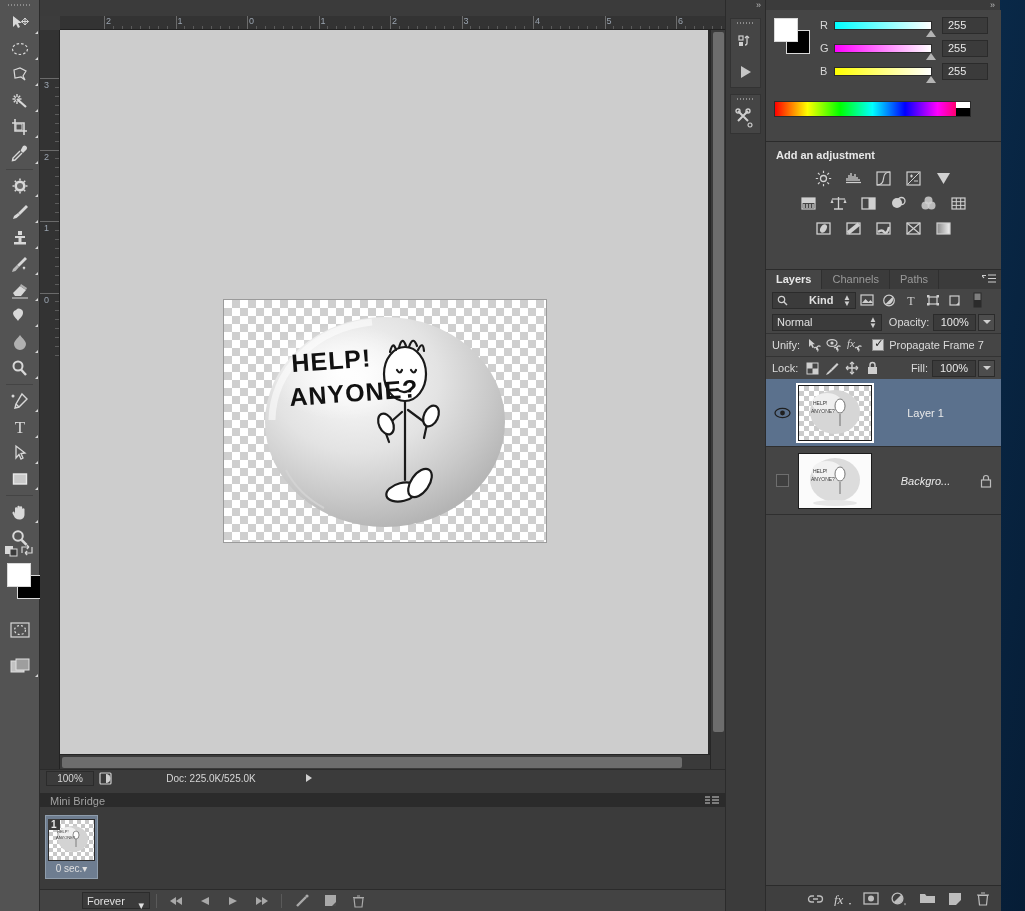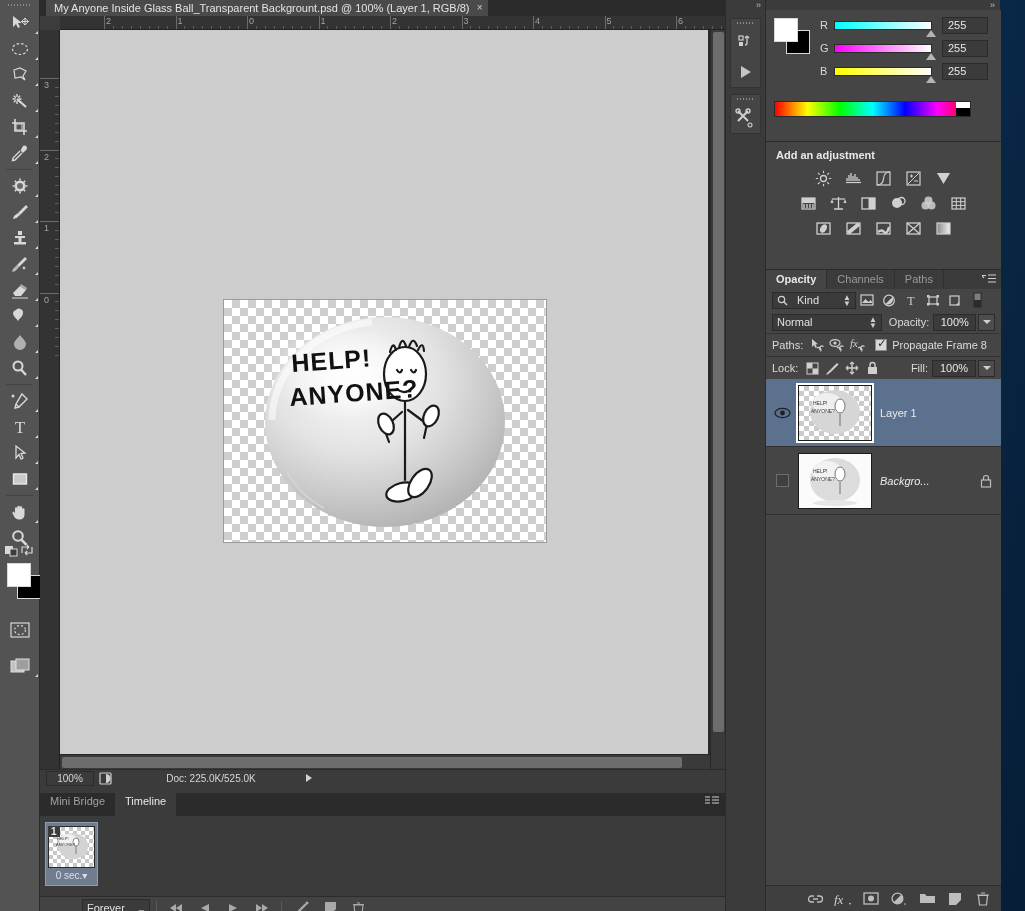--- a/index.html
+++ b/index.html
@@ -112,21 +112,21 @@
   .zoomfield{
     width:48px; height:15px; margin-left:6px; background:#3b3b3b;
     border:1px solid #2b2b2b; display:flex;align-items:center;justify-content:center;
   }
   .sb-icon{ width:22px; height:15px; display:flex;align-items:center;justify-content:center; }
   .docinfo{ flex:0 0 190px; text-align:center; }
   .sb-arrow{ width:0;height:0;border-top:4px solid transparent;border-bottom:4px solid transparent;border-left:6px solid #d0d0d0; }
 
   
   .bottompanel{ position:absolute; left:40px; top:793px; width:685px; height:118px; background:#3b3b3b; }
-  .bp-tabs{ height:23px; background:#2b2b2b; display:flex; align-items:stretch; position:relative; }
+  .bp-tabs{ height:16px; background:#2b2b2b; display:flex; align-items:stretch; position:relative;flex-direction:column; }
   .bp-tab{ padding:2px 10px 0 10px; font-size:11px; color:#a0a0a0; }
   .bp-tab.active{ background:#3b3b3b; color:#e8e8e8; }
   .bp-menu{ position:absolute; right:6px; top:3px; }
   .tl-body{ position:relative; height:102px; background:#3b3b3b; }
   .frame{
     position:absolute; left:5px; top:6px; width:53px; height:64px;
     background:#6e7d90; padding:2px; border:1px solid #8f9dac;
   }
   .frame-thumb{
     position:relative; width:47px; height:42px; margin:1px auto 0 auto;
@@ -198,35 +198,35 @@
   .adj-ico{ width:20px;height:18px; display:flex;align-items:center;justify-content:center; }
 
   
   .lyr-opts{ padding:0; }
   .row{ display:flex; align-items:center; height:22px; padding:0 6px; }
   .selbox{
     height:17px; background:#3b3b3b; border:1px solid #2b2b2b; color:#e0e0e0;
     font-size:11px; display:flex; align-items:center; padding:0 4px; position:relative;
   }
   .kindsel{ width:84px; }
-  .kindsel .lbl{ margin-left:9px; }
+  .kindsel .lbl{ margin-left:21px;font-weight:bold; }
   .stepper{ position:absolute; right:4px; top:2px; line-height:6px; font-size:8px; color:#cfcfcf; }
   .filt-ico{ width:22px; height:18px; display:flex;align-items:center;justify-content:center; }
   .blendsel{ width:112px; }
   .op-lab{ margin-left:7px; font-size:11px; color:#dcdcdc; }
   .pctfield{ width:44px; height:17px; background:#3b3b3b;border:1px solid #2b2b2b; color:#e8e8e8; font-size:11px; display:flex;align-items:center;justify-content:center; margin-left:4px; }
   .pctarrow{ width:17px;height:17px;background:#4d4d4d;border:1px solid #2b2b2b; display:flex;align-items:center;justify-content:center; margin-left:2px; }
   .unify-lab{ font-size:11px; color:#dcdcdc; margin-right:4px; }
   .unify-ico{ width:20px;height:18px; display:flex;align-items:center;justify-content:center; }
   .chk{ width:12px;height:12px;background:#d8d8d8;border:1px solid #8a8a8a; margin:0 5px 0 8px; position:relative; }
   .chk:after{ content:"✓"; position:absolute; left:1px; top:-3px; font-size:11px; color:#1d1d1d; }
   .lock-ico{ width:20px;height:18px; display:flex;align-items:center;justify-content:center; }
   .divline{ height:1px; background:#333; }
 
-  .layerlist{ background:#454545; }
+  .layerlist{ background:#454545;text-align:center; }
   .layerrow{ display:flex; align-items:center; height:68px; border-bottom:1px solid #2f2f2f; position:relative; }
   .layerrow.selected{ background:#5b718d; }
   .eyecell{ width:32px; display:flex; align-items:center; justify-content:center; }
   .eyebox{ width:13px;height:13px;border:1px solid #6e6e6e; background:#3f3f3f; }
   .lthumb{
     width:74px; height:56px; margin-right:8px; position:relative;
     background-color:#fff; border:1px solid #1c1c1c;
     background-image:
       linear-gradient(45deg,#cbcbcb 25%,transparent 25%,transparent 75%,#cbcbcb 75%),
       linear-gradient(45deg,#cbcbcb 25%,transparent 25%,transparent 75%,#cbcbcb 75%);
@@ -430,26 +430,20 @@
     </div>
     <div class="tool" style="margin-top:10px;">
       <svg width="22" height="18" viewBox="0 0 22 18">
           <rect x="2" y="4" width="13" height="11" fill="#c2c2c2" stroke="#e0e0e0" stroke-width="1"></rect>
           <rect x="7" y="2" width="13" height="11" fill="#9e9e9e" stroke="#e0e0e0" stroke-width="1"></rect>
         </svg>
       <span class="tri"></span>
     </div>
   </div>
 
-  <div class="tabbar">
-    <div class="doctab">
-      <span>My Anyone Inside Glass Ball_Transparent Backgrount.psd @ 100% (Layer 1, RGB/8)</span>
-      <span class="x">×</span>
-    </div>
-  </div>
 
   <div class="docwin">
     <div class="ruler-corner"></div>
 
     <div class="ruler-h" id="rulerH">
         <div class="rh-tick" style="left: 44px;"></div>
         <div class="rh-lab" style="left: 44px;">2</div>
         <div class="rh-tick minor" style="left: 52.9375px;"></div>
         <div class="rh-tick minor" style="left: 61.875px;"></div>
         <div class="rh-tick minor" style="left: 70.8125px;"></div>
@@ -891,21 +885,21 @@
                 </defs>
                 <rect x="2" y="3" width="13" height="11" fill="url(#gm)" stroke="#d0d0d0" stroke-width="1.2"></rect>
               </svg>
           </div>
         </div>
       </div>
     </div>
 
     <div class="layers-panel">
       <div class="panel-tabs">
-        <div class="ptab active">Opacity</div>
+        <div class="ptab active">Layers</div>
         <div class="ptab">Channels</div>
         <div class="ptab">Paths</div>
         <div class="pmenu">
           <svg width="14" height="10" viewBox="0 0 14 10">
               <path d="M0 1.5 l4 0 M0 1.5 l2 2.5" stroke="#cfcfcf" stroke-width="1.2" fill="none"></path>
               <path d="M6 1 h8 M6 4.5 h8 M6 8 h8" stroke="#cfcfcf" stroke-width="1.2"></path>
             </svg>
         </div>
       </div>
 
@@ -969,42 +963,42 @@
           <div class="pctarrow">
             <svg width="8" height="6" viewBox="0 0 8 6">
                 <path d="M0 1 L4 5 L8 1 z" fill="#cfcfcf"></path>
               </svg>
           </div>
         </div>
 
         <div class="divline"></div>
 
         <div class="row">
-          <span class="unify-lab">Paths:</span>
+          <span class="unify-lab">Unify:</span>
           <div class="unify-ico">
             <svg width="16" height="15" viewBox="0 0 16 15">
                 <path d="M3 1 v8 l2-2 1.5 3 1.5-.8 -1.5-3 H9 z" fill="#cfcfcf"></path>
                 <path d="M8 10 a2.5 2.5 0 0 1 3.5 3.5 M11 12 a2.5 2.5 0 0 1 3.5-3.5" fill="none" stroke="#cfcfcf" stroke-width="1.2"></path>
               </svg>
           </div>
           <div class="unify-ico">
             <svg width="16" height="15" viewBox="0 0 16 15">
                 <ellipse cx="6" cy="5" rx="5" ry="3.4" fill="none" stroke="#cfcfcf" stroke-width="1.2"></ellipse>
                 <circle cx="6" cy="5" r="1.6" fill="#cfcfcf"></circle>
                 <path d="M8 10 a2.5 2.5 0 0 1 3.5 3.5 M11 12 a2.5 2.5 0 0 1 3.5-3.5" fill="none" stroke="#cfcfcf" stroke-width="1.2"></path>
               </svg>
           </div>
           <div class="unify-ico">
             <svg width="17" height="15" viewBox="0 0 17 15">
                 <text x="1" y="9" font-family="Liberation Serif, serif" font-size="11" font-style="italic" fill="#cfcfcf">fx</text>
                 <path d="M9 10 a2.5 2.5 0 0 1 3.5 3.5 M12 12 a2.5 2.5 0 0 1 3.5-3.5" fill="none" stroke="#cfcfcf" stroke-width="1.2"></path>
               </svg>
           </div>
           <span class="chk"></span>
-          <span style="font-size:11px;color:#dcdcdc;">Propagate Frame 8</span>
+          <span style="font-size:11px;color:#dcdcdc;">Propagate Frame 7</span>
         </div>
 
         <div class="divline"></div>
 
         <div class="row">
           <span class="unify-lab">Lock:</span>
           <div class="lock-ico">
             <svg width="13" height="13" viewBox="0 0 13 13">
                 <rect x="1" y="1" width="11" height="11" fill="none" stroke="#cfcfcf" stroke-width="1"></rect>
                 <rect x="1" y="1" width="5.5" height="5.5" fill="#cfcfcf"></rect>

